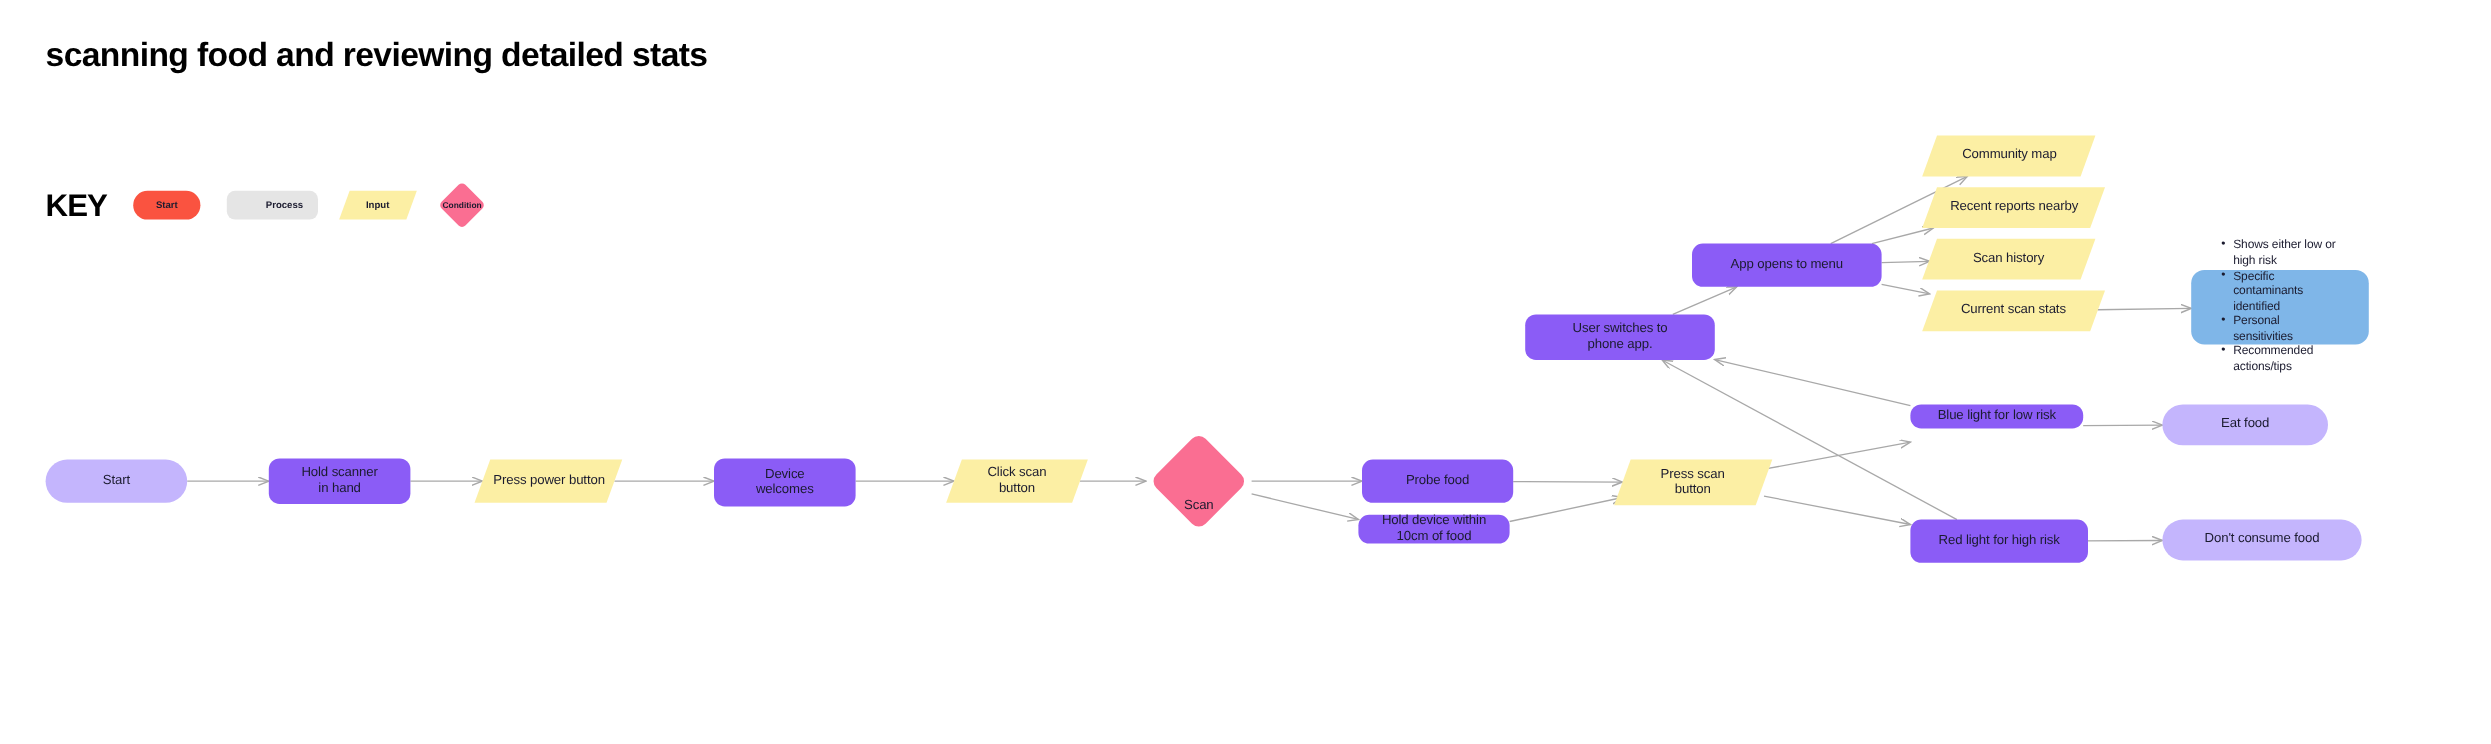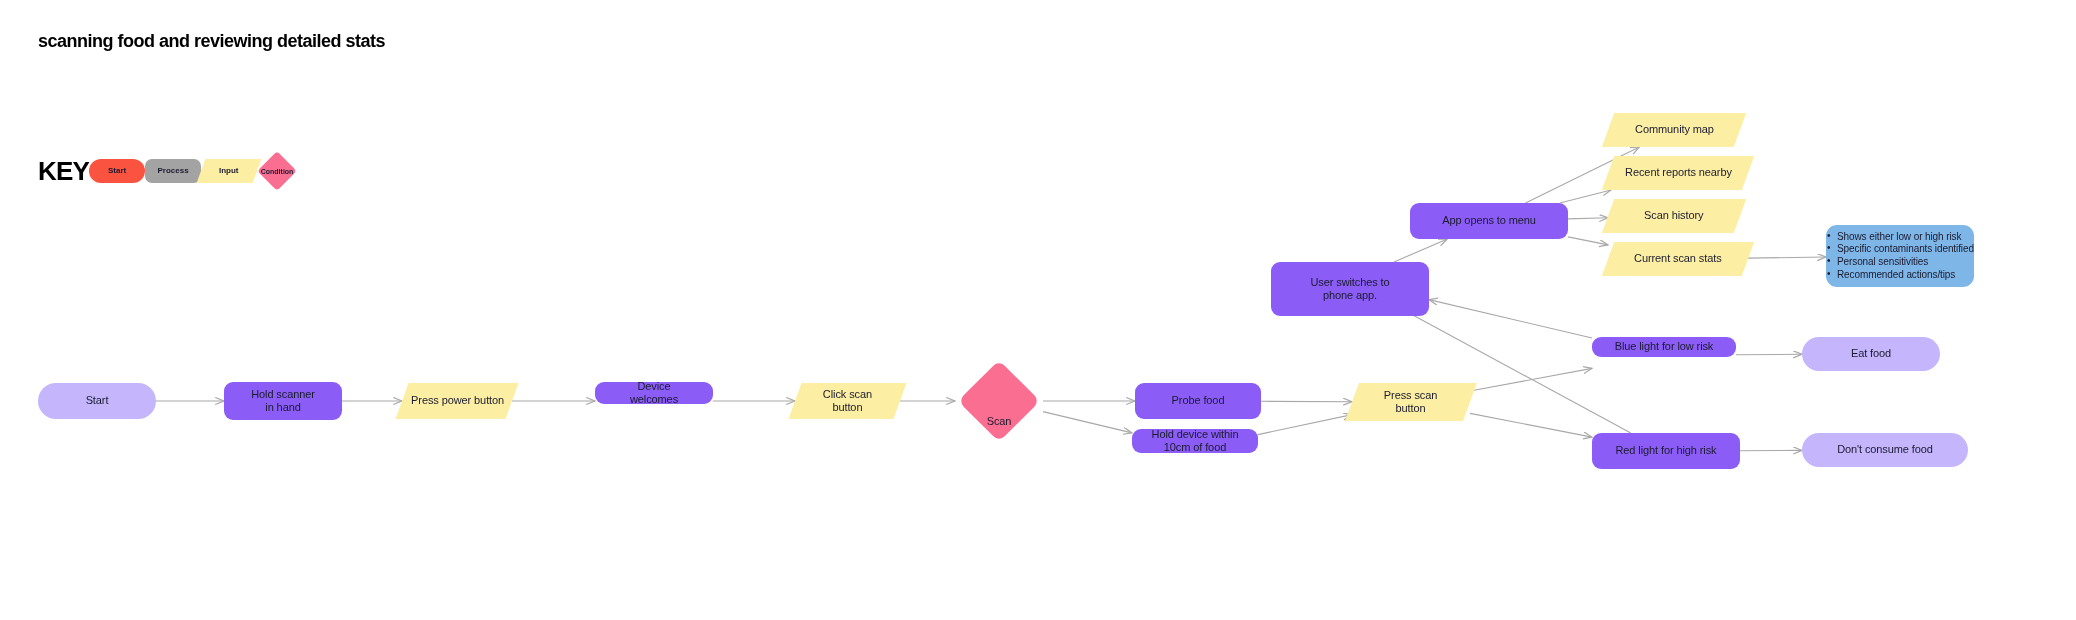--- a/index.html
+++ b/index.html
@@ -20,35 +20,36 @@
   #header { position: absolute; left: 38px; top: 18px; }
   #page-title {
     font-size: 56px;
     font-weight: 700;
     letter-spacing: -2.2px;
     line-height: 1;
     color: #000000;
     margin: 0;
   }
   #page-subtitle {
-    font-size: 18px;
+    font-size: 28px;
     font-weight: 700;
     letter-spacing: -0.5px;
     line-height: 1;
     color: #000000;
     margin: 14px 0 0 0;
   }
 
   
   #key {
     position: absolute;
     left: 38px;
     top: 148px;
     display: flex;
     align-items: center;
+    gap: 22px;
     height: 46px;
   }
   #key-label {
     font-size: 26px;
     font-weight: 700;
     letter-spacing: -0.8px;
     color: #000000;
   }
   .key-shape {
     display: flex;
@@ -60,22 +61,23 @@
     text-align: center;
     line-height: 1.05;
   }
   .key-start {
     width: 56px; height: 24px;
     background: #FA5340;
     border-radius: 12px;
   }
   .key-process {
     width: 56px; height: 24px;
-    background: #a3a3a3;
+    background: #e5e5e5;
     border-radius: 7px;
+    padding-left: 20px;
   }
   .key-input {
     width: 56px; height: 24px;
     background: #FCEFA4;
     transform: skewX(-20deg);
   }
   .key-input > span { transform: skewX(20deg); display:block; }
   .key-condition-wrap {
     width: 40px; height: 40px;
     position: relative;
@@ -153,21 +155,21 @@
   .node.condition .node-text {
     position: relative;
     z-index: 2;
   }
 
   .node.detail {
     background: #7FB6E8;
     border-radius: 11px;
     align-items: center;
     justify-content: flex-start;
-    padding: 7px 0;
+    padding: 7px 24px;
   }
   .detail-list {
     margin: 0;
     padding: 0 0 0 11px;
     list-style: none;
     text-align: left;
     font-size: 10px;
     line-height: 1.26;
   }
   .detail-list li { position: relative; }
@@ -240,21 +242,21 @@
   <div id="node-layer">
       <div class="node terminal" style="left: 38px; top: 383px; width: 118px; height: 36px;">
         <span class="node-text">Start</span>
       </div>
       <div class="node process" style="left: 224px; top: 382px; width: 118px; height: 38px;">
         <span class="node-text">Hold scanner<br>in hand</span>
       </div>
       <div class="node input" style="left: 402px; top: 383px; width: 110px; height: 36px;">
         <span class="node-text">Press power button</span>
       </div>
-      <div class="node process" style="left: 595px; top: 382px; width: 118px; height: 22px; justify-content: center;">
+      <div class="node process" style="left: 595px; top: 382px; width: 118px; height: 40px; justify-content: center;">
         <span class="node-text">Device<br>welcomes</span>
       </div>
       <div class="node input" style="left: 795px; top: 383px; width: 105px; height: 36px;">
         <span class="node-text">Click scan<br>button</span>
       </div>
       <div class="node condition" style="left: 955px; top: 372px; width: 88px; height: 58px;">
         <span class="diamond-bg"></span>
         <span class="node-text">Scan</span>
       </div>
       <div class="node process" style="left: 1135px; top: 383px; width: 126px; height: 36px;">
@@ -271,21 +273,21 @@
       </div>
       <div class="node process" style="left: 1592px; top: 433px; width: 148px; height: 36px;">
         <span class="node-text">Red light for high risk</span>
       </div>
       <div class="node terminal" style="left: 1802px; top: 337px; width: 138px; height: 34px;">
         <span class="node-text">Eat food</span>
       </div>
       <div class="node terminal" style="left: 1802px; top: 433px; width: 166px; height: 34px;">
         <span class="node-text">Don't consume food</span>
       </div>
-      <div class="node process" style="left: 1271px; top: 262px; width: 158px; height: 54px;">
+      <div class="node process" style="left: 1271px; top: 262px; width: 158px; height: 38px;">
         <span class="node-text">User switches to<br>phone app.</span>
       </div>
       <div class="node process" style="left: 1410px; top: 203px; width: 158px; height: 36px;">
         <span class="node-text">App opens to menu</span>
       </div>
       <div class="node input" style="left: 1608px; top: 113px; width: 132px; height: 34px;">
         <span class="node-text">Community map</span>
       </div>
       <div class="node input" style="left: 1608px; top: 156px; width: 140px; height: 34px;">
         <span class="node-text">Recent reports nearby</span>

